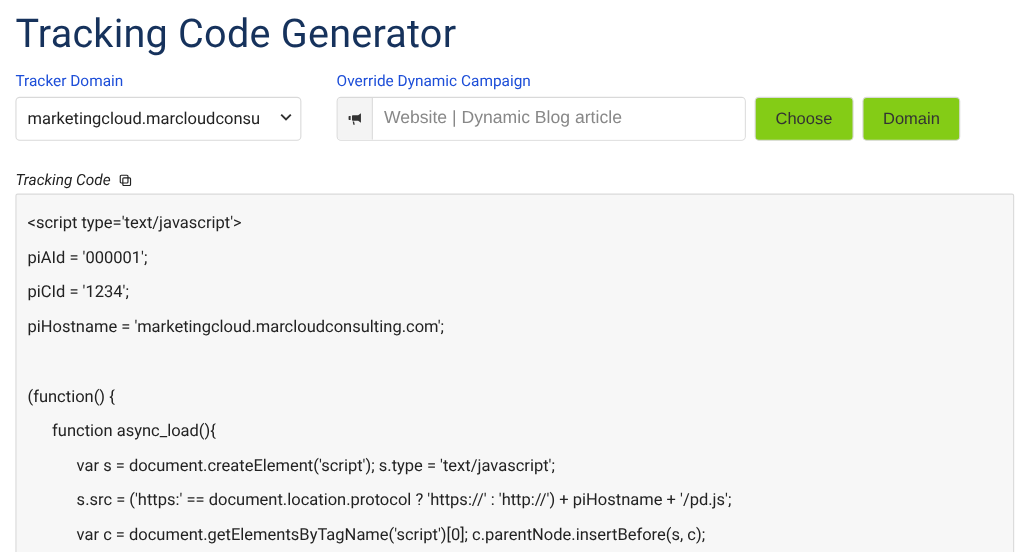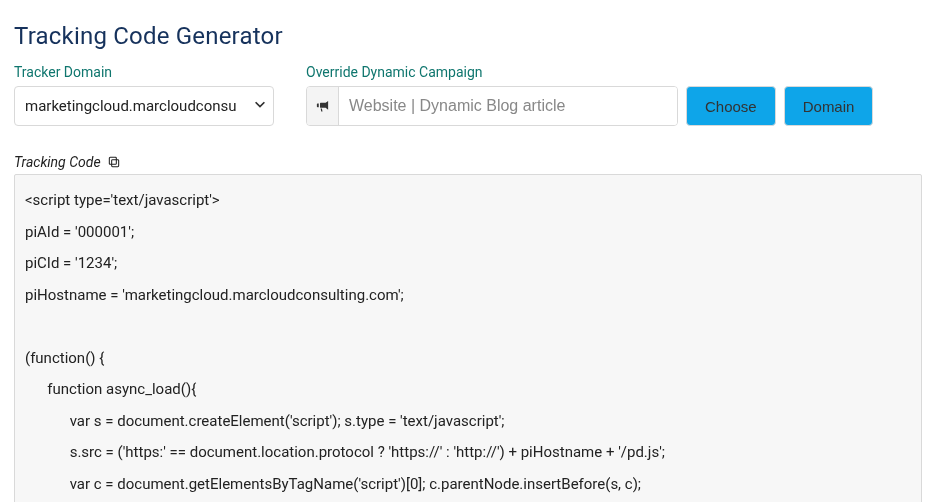--- a/index.html
+++ b/index.html
@@ -5,31 +5,31 @@
   * { box-sizing: border-box; }
   html, body { margin: 0; padding: 0; }
   body {
     font-family: -apple-system, BlinkMacSystemFont, "Segoe UI", Roboto, "Helvetica Neue", Arial, sans-serif;
     background: #fff;
     color: #222;
     width: 936px;
     padding: 10px 14px;
   }
   h1.page-title {
-    font-size: 24px;
+    font-size: 36px;
     font-weight: 400;
     color: #16325c;
-    margin: 12px 0 14px 0;
+    margin: 0 0 14px 0;
     letter-spacing: 0.2px;
   }
   .form-row { display: flex; gap: 32px; align-items: flex-start; }
   .field-group { display: flex; flex-direction: column; }
   .field-label {
     font-size: 14px;
-    color: #0f766e;
+    color: #1d4ed8;
     margin-bottom: 6px;
   }
   .select-wrap {
     position: relative;
     width: 260px;
     height: 40px;
     border: 1px solid #d9d9d9;
     border-radius: 4px;
     background: #fff;
     display: flex;
@@ -67,21 +67,21 @@
     width: 338px;
     padding: 0 10px;
     font-size: 16px;
     color: #777;
   }
   .campaign-input::placeholder { color: #888; }
   .btn {
     height: 40px;
     padding: 0 18px;
     font-size: 15px;
-    background: #0ea5e9;
+    background: #84cc16;
     border: 1px solid #d9d9d9;
     border-radius: 4px;
     cursor: pointer;
     color: #333;
   }
   .tracking-label-row {
     display: flex;
     align-items: center;
     gap: 6px;
     margin-top: 28px;

